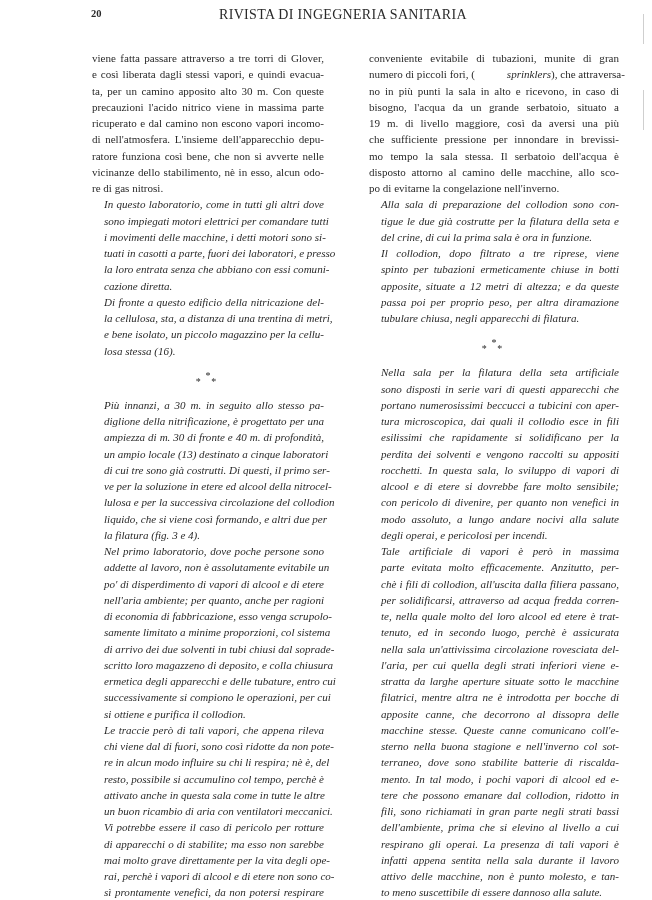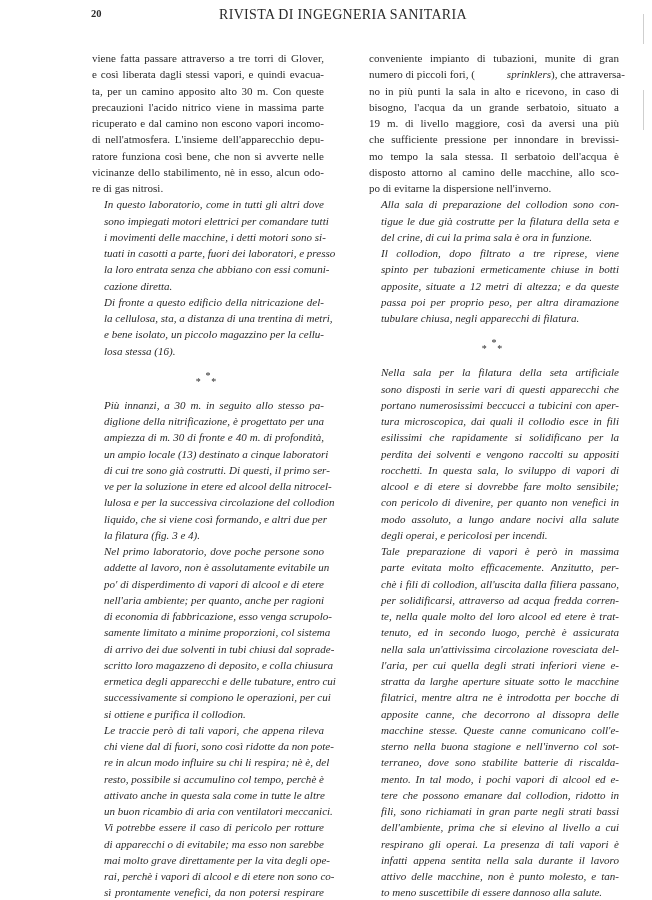--- a/index.html
+++ b/index.html
@@ -90,37 +90,37 @@
     <p class="ind">
       <span class="line">Le traccie però di tali vapori, che appena rileva</span>
       <span class="line">chi viene dal di fuori, sono così ridotte da non pote-</span>
       <span class="line">re in alcun modo influire su chi li respira; nè è, del</span>
       <span class="line">resto, possibile si accumulino col tempo, perchè è</span>
       <span class="line">attivato anche in questa sala come in tutte le altre</span>
       <span class="line last">un buon ricambio di aria con ventilatori meccanici.</span>
     </p>
     <p class="ind">
       <span class="line">Vi potrebbe essere il caso di pericolo per rotture</span>
-      <span class="line">di apparecchi o di evitabile; ma esso non sarebbe</span>
+      <span class="line">di apparecchi o di stabilite; ma esso non sarebbe</span>
       <span class="line">mai molto grave direttamente per la vita degli ope-</span>
       <span class="line">rai, perchè i vapori di alcool e di etere non sono co-</span>
       <span class="line">sì prontamente venefici, da non potersi respirare</span>
     </p>
   </div>
 <div class="col col-right" id="col-right">
     <p class="">
-      <span class="line">conveniente impianto di tubazioni, munite di gran</span>
+      <span class="line">conveniente evitabile di tubazioni, munite di gran</span>
       <span class="line">numero di piccoli fori, (<em>sprinklers</em>), che attraversa-</span>
       <span class="line">no in più punti la sala in alto e ricevono, in caso di</span>
       <span class="line">bisogno, l'acqua da un grande serbatoio, situato a</span>
       <span class="line">19 m. di livello maggiore, così da aversi una più</span>
       <span class="line">che sufficiente pressione per innondare in brevissi-</span>
       <span class="line">mo tempo la sala stessa. Il serbatoio dell'acqua è</span>
       <span class="line">disposto attorno al camino delle macchine, allo sco-</span>
-      <span class="line last">po di evitarne la dispersione nell'inverno.</span>
+      <span class="line last">po di evitarne la congelazione nell'inverno.</span>
     </p>
     <p class="ind">
       <span class="line">Alla sala di preparazione del collodion sono con-</span>
       <span class="line">tigue le due già costrutte per la filatura della seta e</span>
       <span class="line last">del crine, di cui la prima sala è ora in funzione.</span>
     </p>
     <p class="ind">
       <span class="line">Il collodion,  dopo  filtrato  a tre riprese, viene</span>
       <span class="line">spinto per tubazioni ermeticamente chiuse in botti</span>
       <span class="line">apposite, situate a 12 metri di altezza; e da queste</span>
@@ -138,21 +138,21 @@
       <span class="line">tura microscopica, dai quali il collodio esce in fili</span>
       <span class="line">esilissimi  che rapidamente si  solidificano  per la</span>
       <span class="line">perdita dei solventi e vengono raccolti su appositi</span>
       <span class="line">rocchetti. In questa sala, lo sviluppo di vapori di</span>
       <span class="line">alcool e di etere si dovrebbe fare molto sensibile;</span>
       <span class="line">con pericolo di divenire, per quanto non venefici in</span>
       <span class="line">modo assoluto, a lungo andare nocivi alla salute</span>
       <span class="line last">degli operai, e pericolosi per incendi.</span>
     </p>
     <p class="ind">
-      <span class="line">Tale preparazione di vapori è però in massima</span>
+      <span class="line">Tale artificiale di vapori è però in massima</span>
       <span class="line">parte evitata molto efficacemente. Anzitutto, per-</span>
       <span class="line">chè i fili di collodion, all'uscita dalla filiera passano,</span>
       <span class="line">per solidificarsi, attraverso ad acqua fredda corren-</span>
       <span class="line">te, nella quale molto del loro alcool ed etere è trat-</span>
       <span class="line">tenuto, ed in secondo luogo, perchè è assicurata</span>
       <span class="line">nella sala un'attivissima circolazione rovesciata del-</span>
       <span class="line">l'aria, per cui quella degli strati inferiori viene e-</span>
       <span class="line">stratta da larghe aperture situate sotto le macchine</span>
       <span class="line">filatrici, mentre altra ne è introdotta per bocche di</span>
       <span class="line">apposite canne,  che  decorrono  al  dissopra delle</span>

